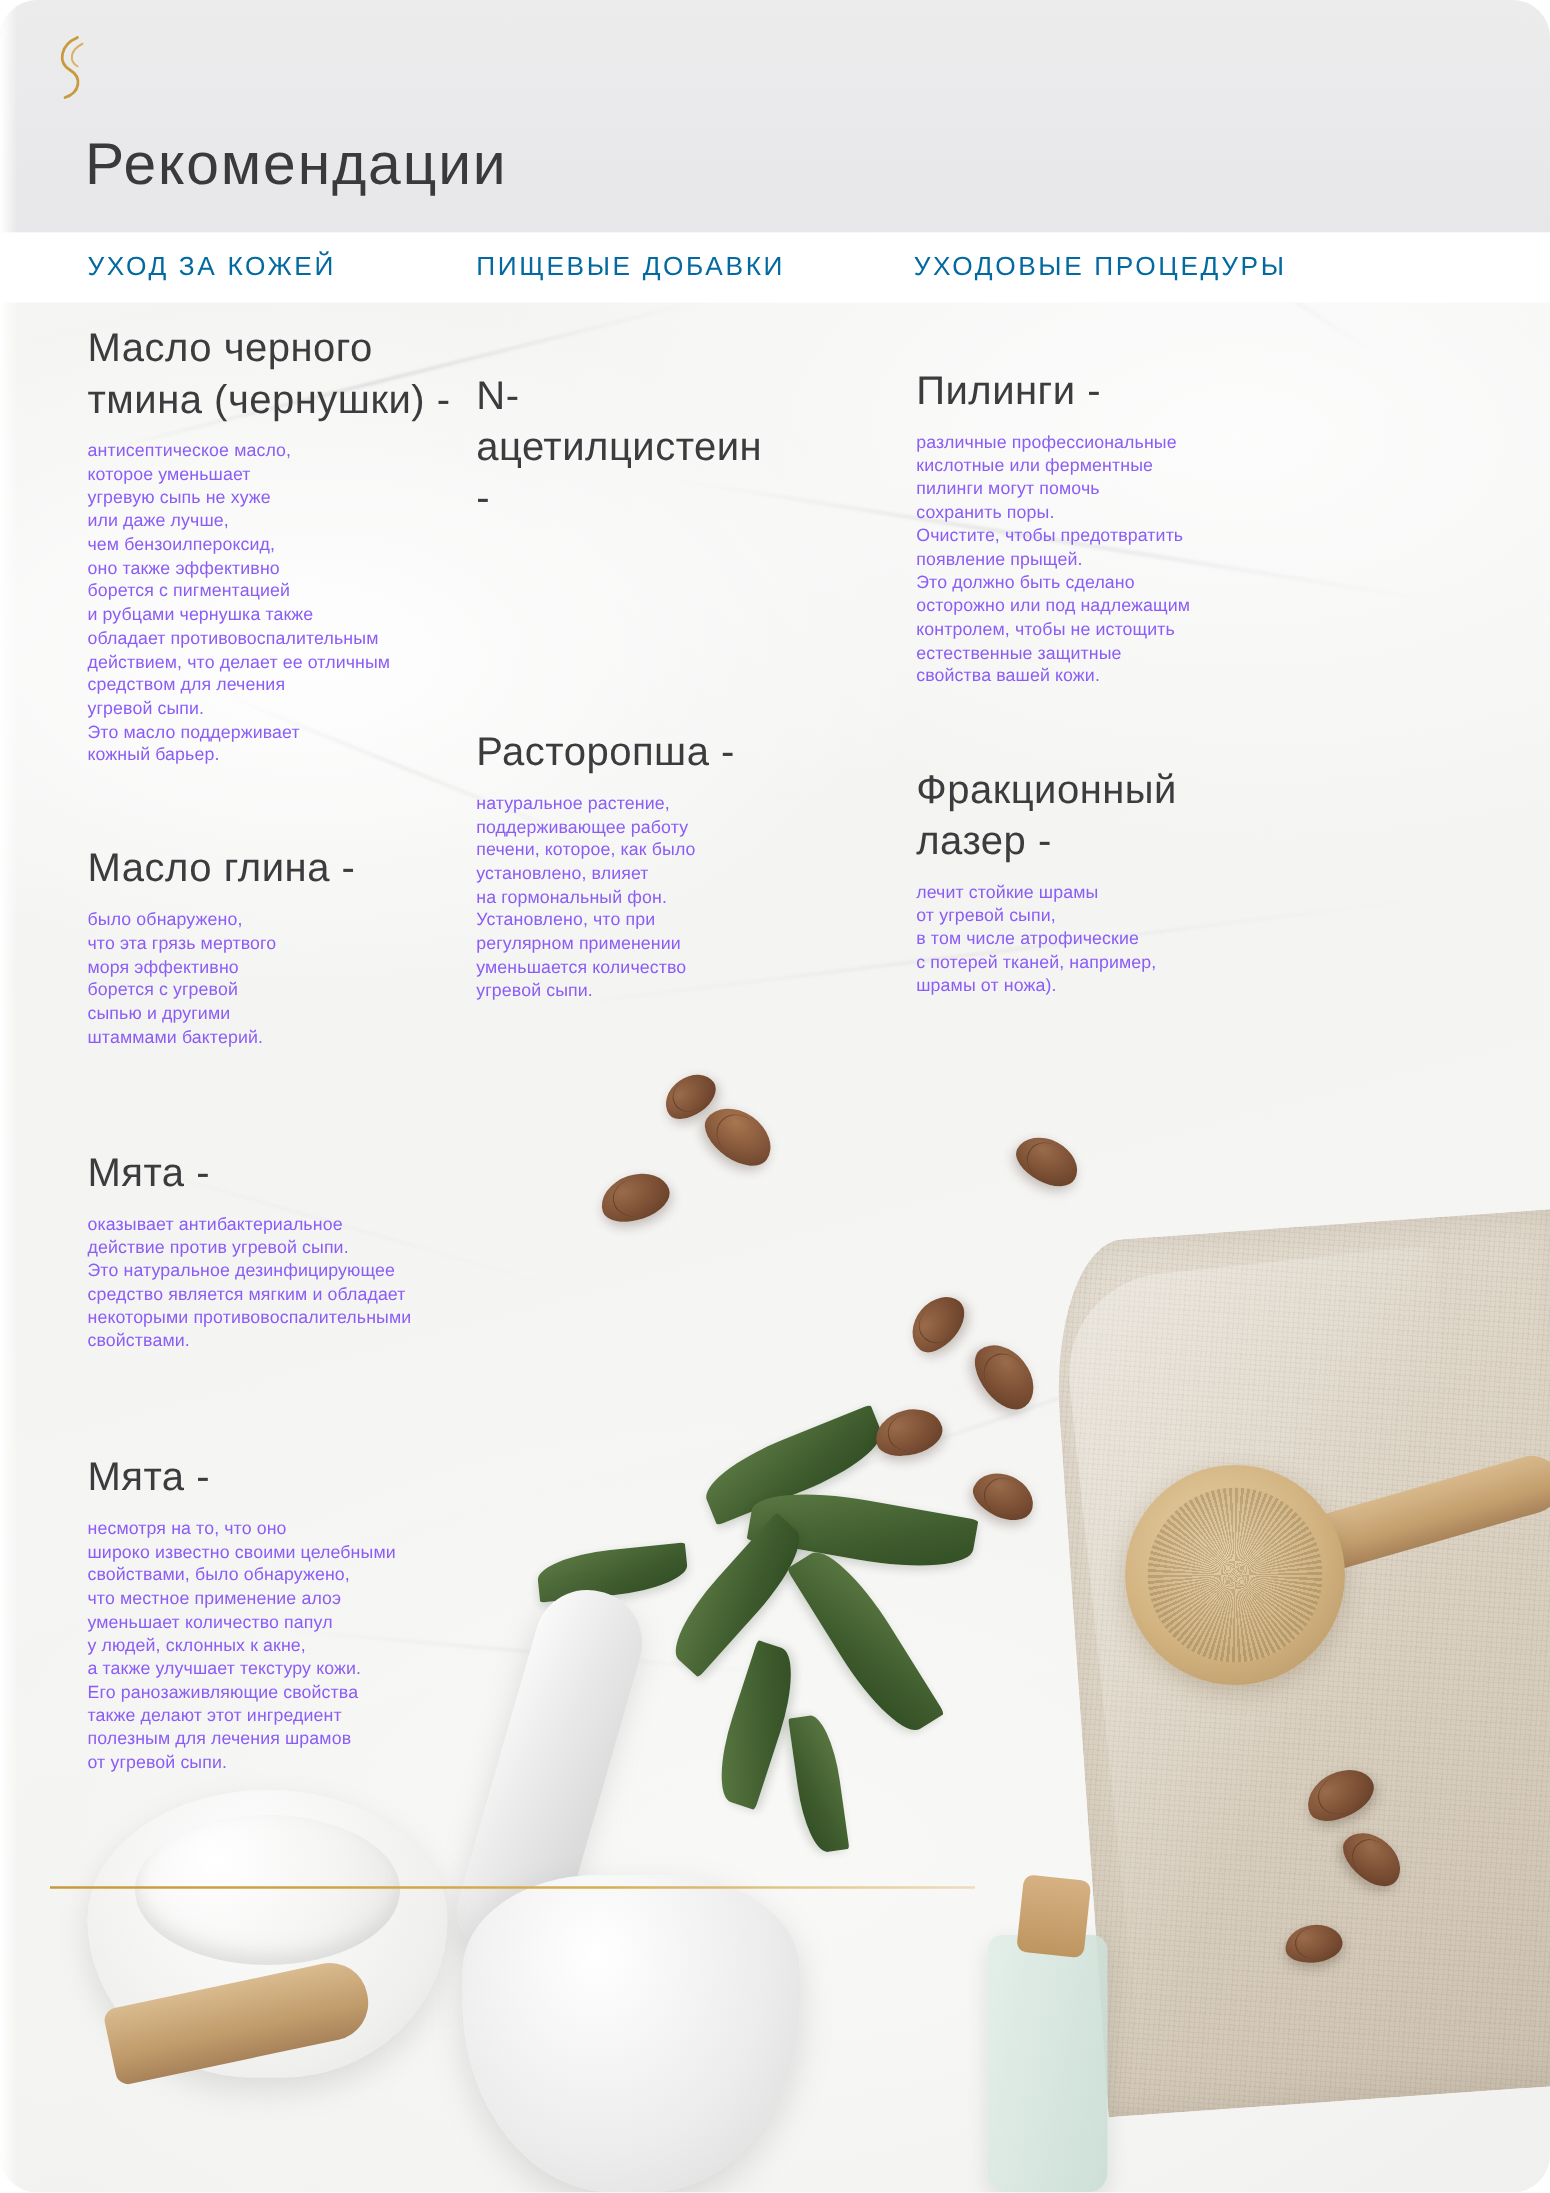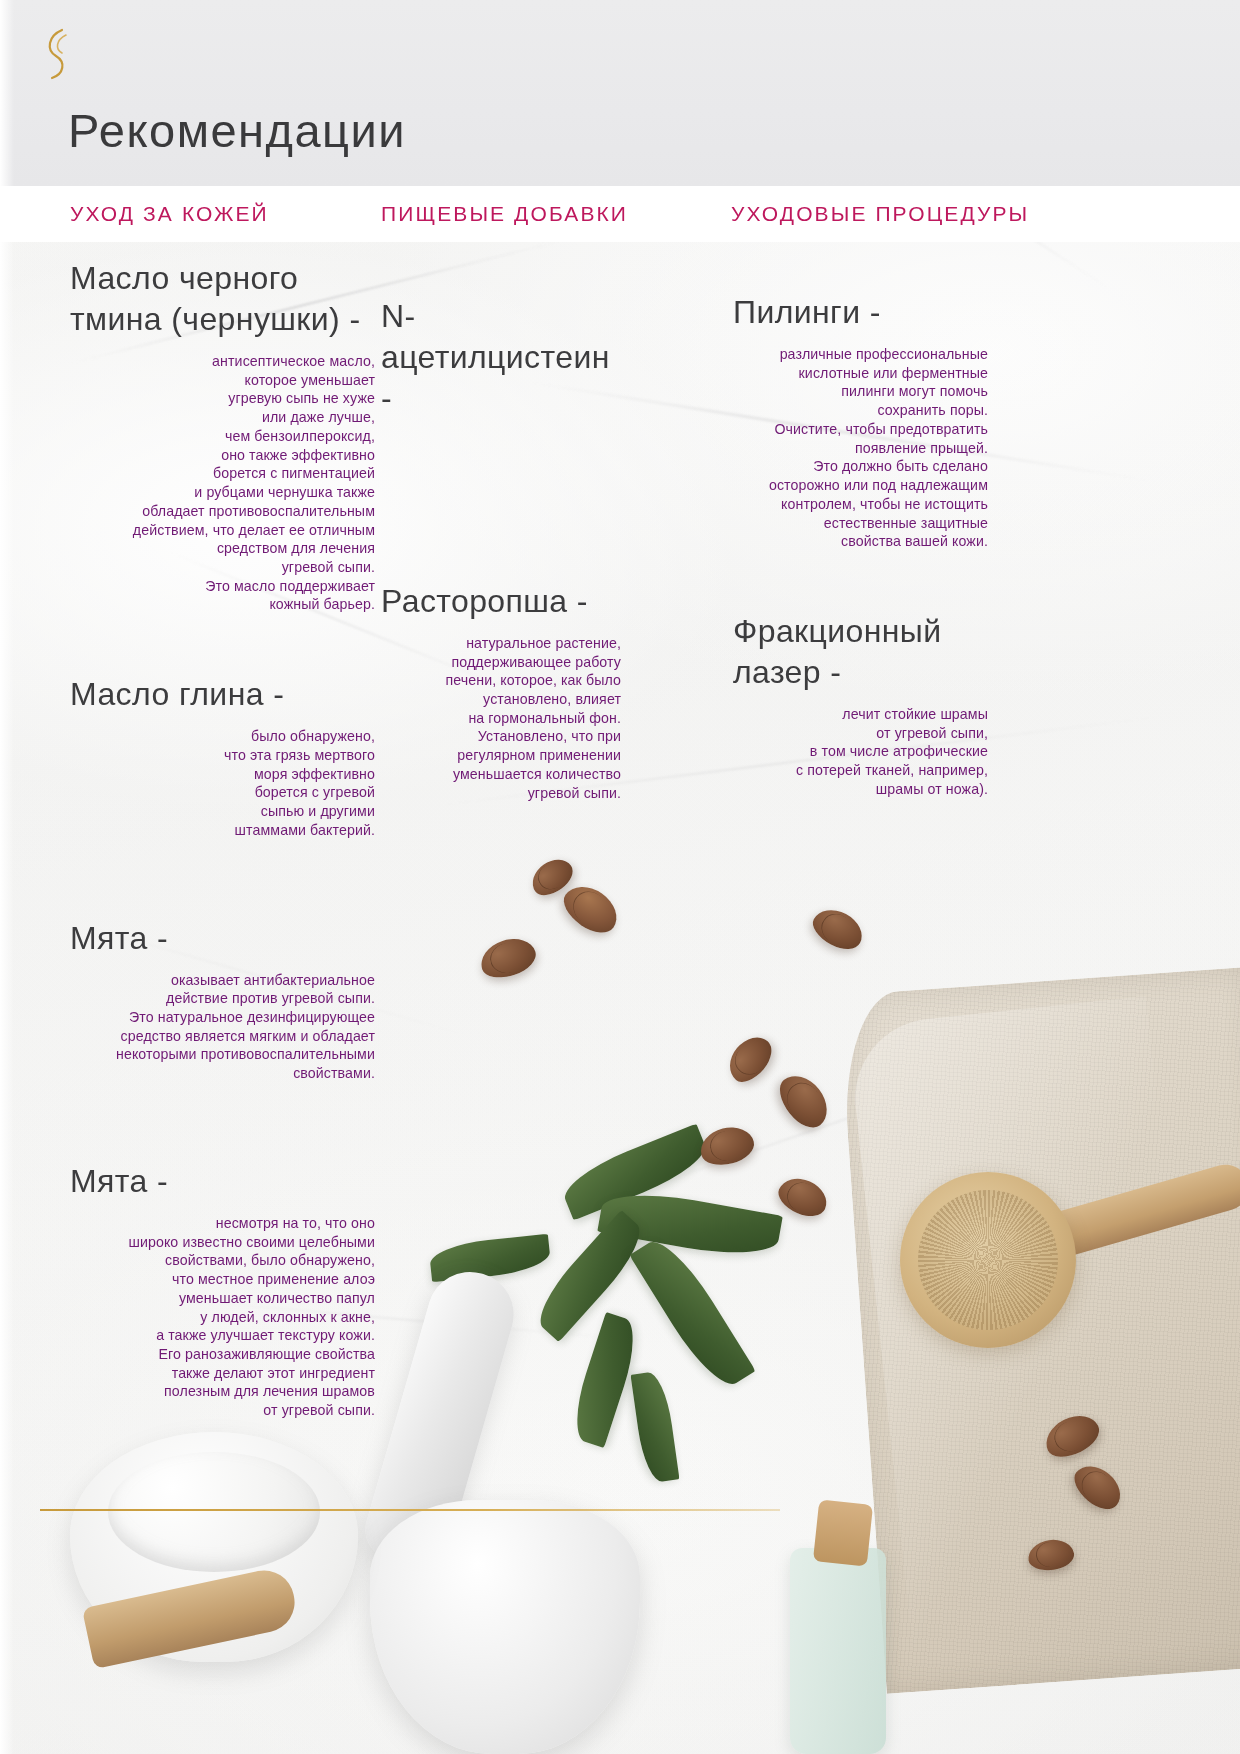--- a/index.html
+++ b/index.html
@@ -13,20 +13,21 @@
     background: #ffffff;
     overflow: hidden;
   }
 
   .page {
     position: relative;
     width: 1240px;
     height: 1754px;
     background: #fdfdfd;
     overflow: hidden;
+    border-radius: 30px;
   }
 
   
   .bg-marble {
     position: absolute;
     inset: 0;
     background:
       radial-gradient(ellipse 700px 400px at 20% 30%, rgba(255,255,255,0.95), rgba(246,246,245,0.2) 70%),
       radial-gradient(ellipse 900px 500px at 80% 20%, rgba(255,255,255,0.9), rgba(243,243,242,0.1) 70%),
       radial-gradient(ellipse 1000px 600px at 50% 85%, rgba(250,250,249,0.95), rgba(238,238,236,0.15) 70%),
@@ -78,21 +79,21 @@
     top: 186px; left: 0;
     width: 1240px;
     height: 56px;
     background: #ffffff;
   }
   .col-header {
     position: absolute;
     top: 202px;
     font-size: 21px;
     letter-spacing: 2.1px;
-    color: #be185d;
+    color: #0369a1;
     font-weight: 300;
     white-space: nowrap;
   }
   .col-header.c1 { left: 70px; }
   .col-header.c2 { left: 381px; }
   .col-header.c3 { left: 731px; }
 
   
   .col {
     position: absolute;
@@ -107,26 +108,25 @@
     font-size: 32px;
     font-weight: 300;
     color: #3c3c3e;
     line-height: 1.28;
     letter-spacing: 0.4px;
     margin: 0 0 12px 0;
   }
   .entry-body {
     font-size: 14.2px;
     line-height: 1.32;
-    color: #701a75;
+    color: #8b5cf6;
     font-weight: 400;
     margin: 0;
     white-space: pre-line;
     letter-spacing: 0.1px;
-    text-align: right;
   }
   .gap-md  { height: 54px; }
   .gap-lg  { height: 72px; }
   .gap-xxl { height: 150px; }
 
   
   .photo-layer { position: absolute; inset: 0; pointer-events: none; }
 
   .bean {
     position: absolute;

